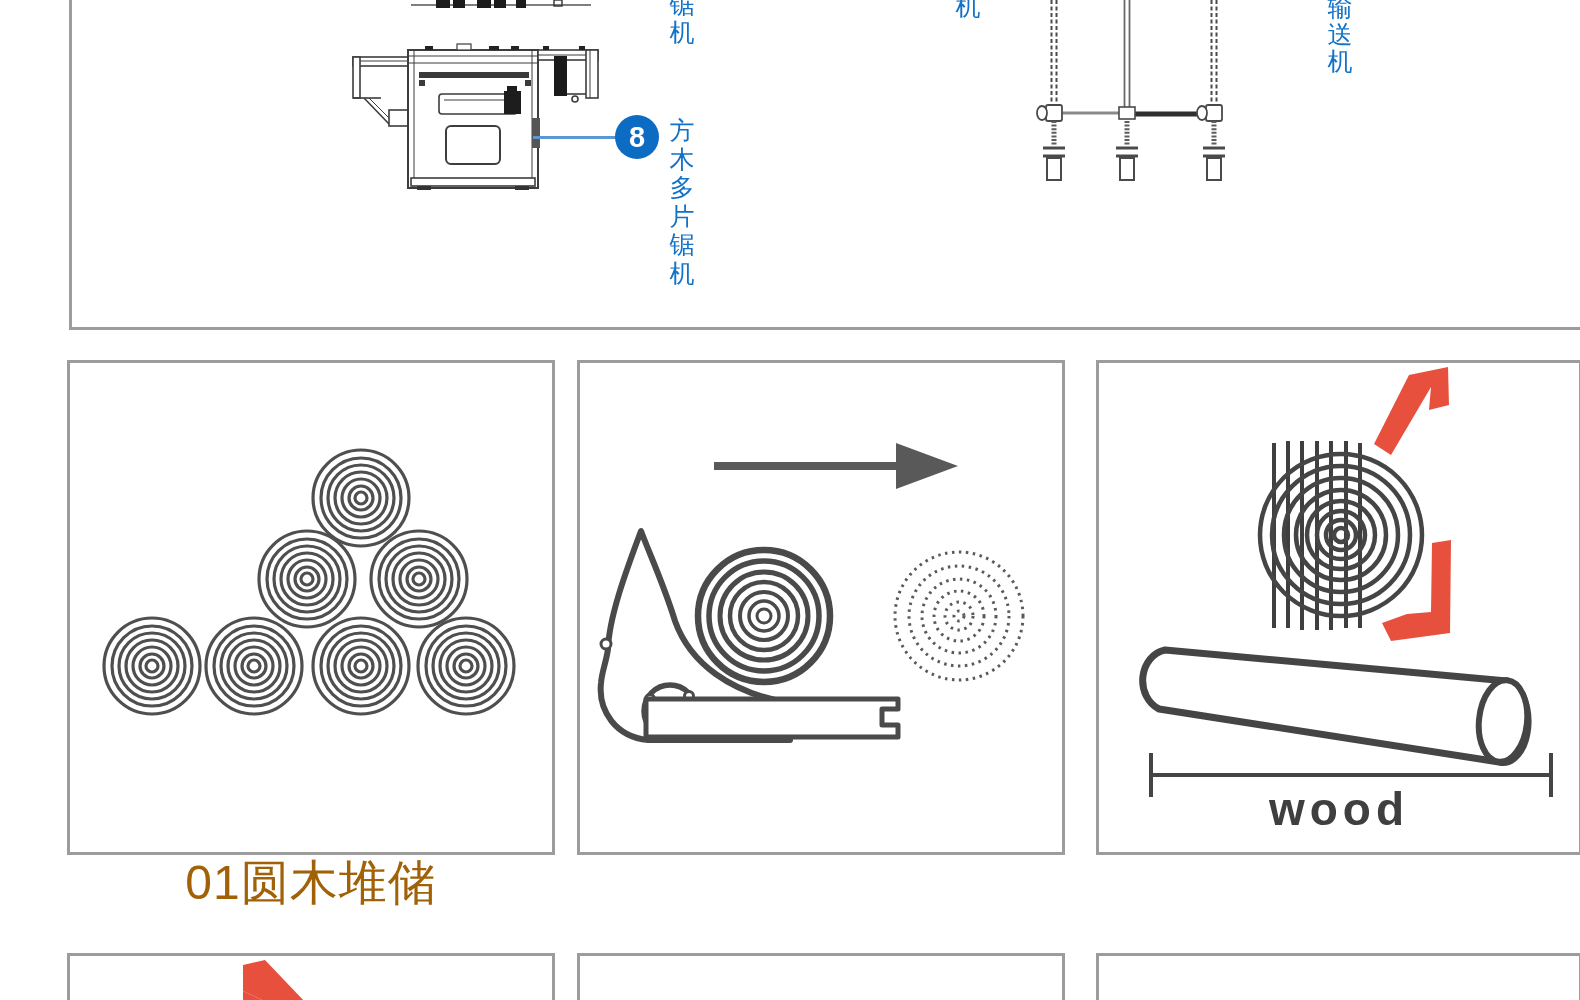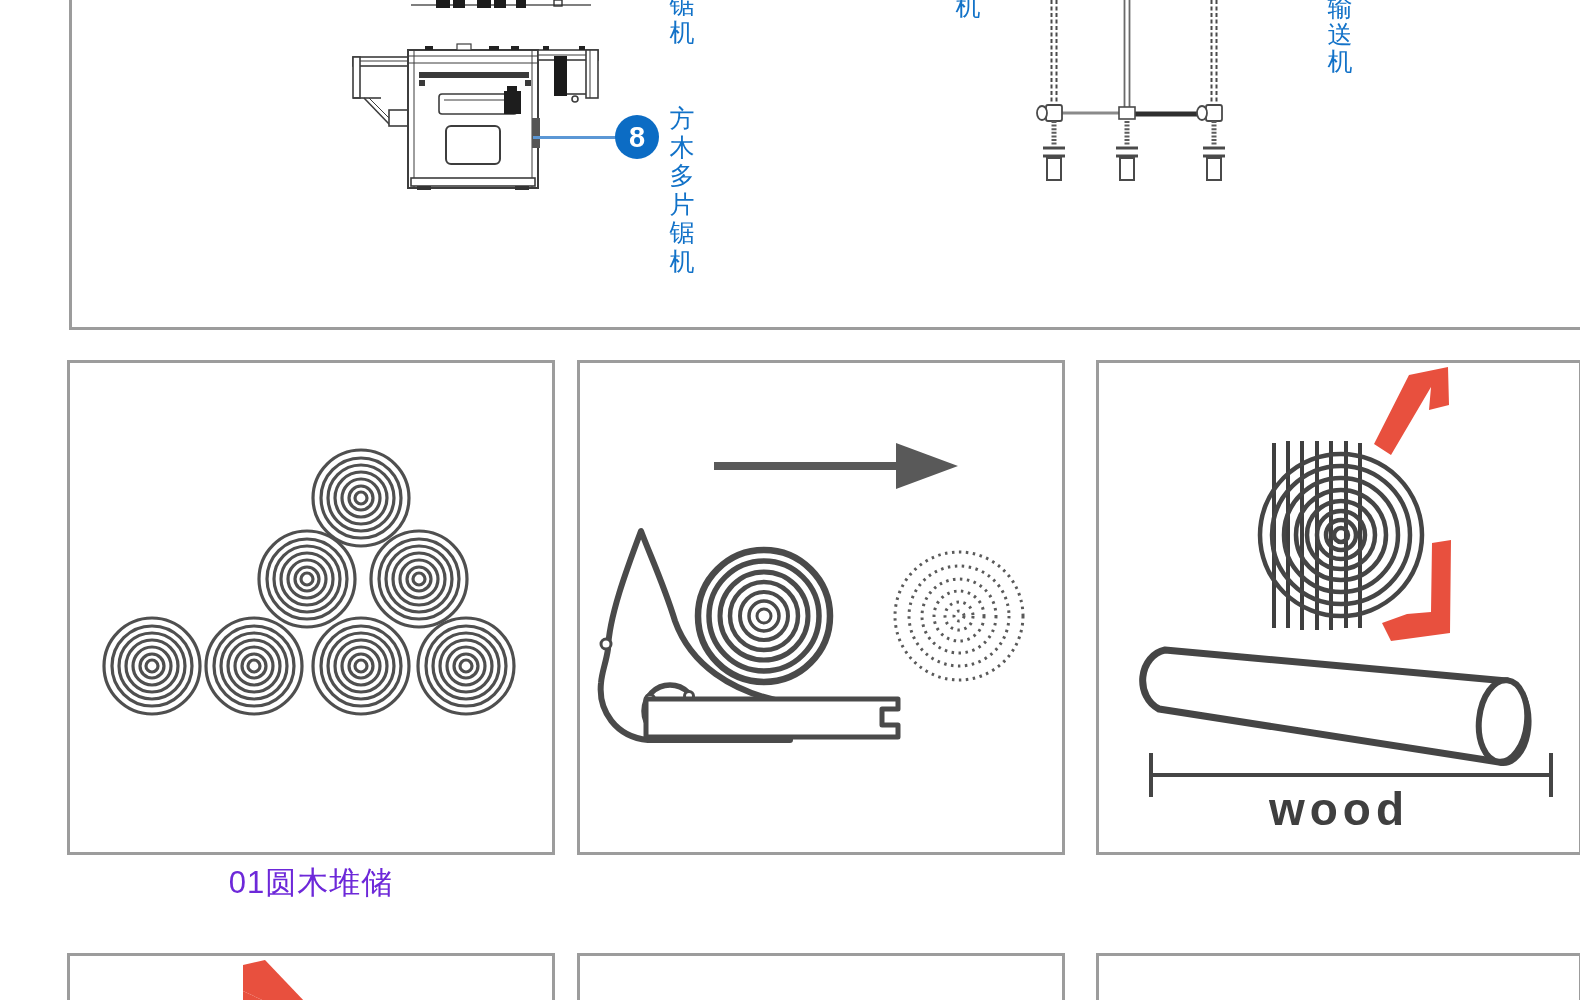--- a/index.html
+++ b/index.html
@@ -20,21 +20,21 @@
   }
   .badge {
     position:absolute; width:44px; height:44px; border-radius:50%;
     background:#0c6cc4; color:#ffffff; font-size:29px; font-weight:bold;
     text-align:center; line-height:44px;
   }
   .leader {
     position:absolute; height:3px; background:#5b97d5;
   }
   .caption {
-    position:absolute; text-align:center; font-size:31px; color:#6d28d9;
+    position:absolute; text-align:center; font-size:48px; color:#a16207;
     line-height:46px; letter-spacing:1px;
   }
   .wood-label {
     position:absolute; left:0; right:0; text-align:center;
     font-size:46px; color:#3f3f3f; letter-spacing:5px; line-height:48px;
   }
   svg { position:absolute; display:block; }
 </style>
 </head>
 <body>
@@ -142,21 +142,21 @@
         <line x1="184" y1="156" x2="206" y2="156" stroke-width="3"></line>
         <rect x="188" y="158" width="14" height="22" stroke-width="2"></rect>
       </g>
     </g>
   </svg>
 
   <div class="vlabel" style="left:631px; top:-10px;">锯机</div>
 
   <div class="leader" style="left:497px; top:136px; width:83px;"></div>
   <div class="badge" style="left:579px; top:115px;">8</div>
-  <div class="vlabel" style="left:631px; top:104px; line-height:28.5px;">方木多片锯机</div>
+  <div class="vlabel" style="left:631px; top:116px; line-height:28.5px;">方木多片锯机</div>
 
   <div class="vlabel" style="left:917px; top:-8px;">机</div>
   <div class="vlabel" style="left:1289px; top:-6px; line-height:27px;">输送机</div>
 
   <div class="panel" style="left:31px; top:360px; width:488px; height:495px;">
     <svg style="left:0; top:0; width:482px; height:489px;" viewBox="0 0 482 489">
       <g stroke="#4f4f4f" fill="none" stroke-width="3.2">
         <g>
           <circle cx="291" cy="135" r="48"></circle>
             <circle cx="291" cy="135" r="40"></circle>

